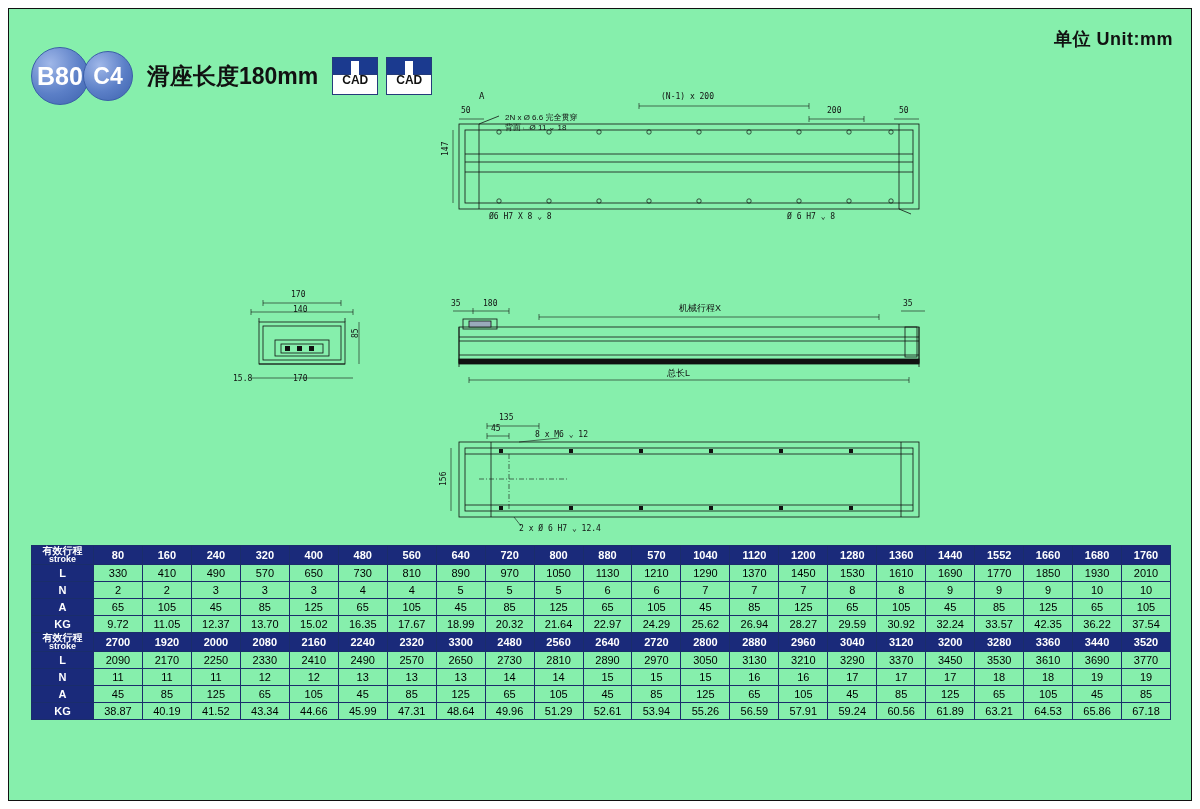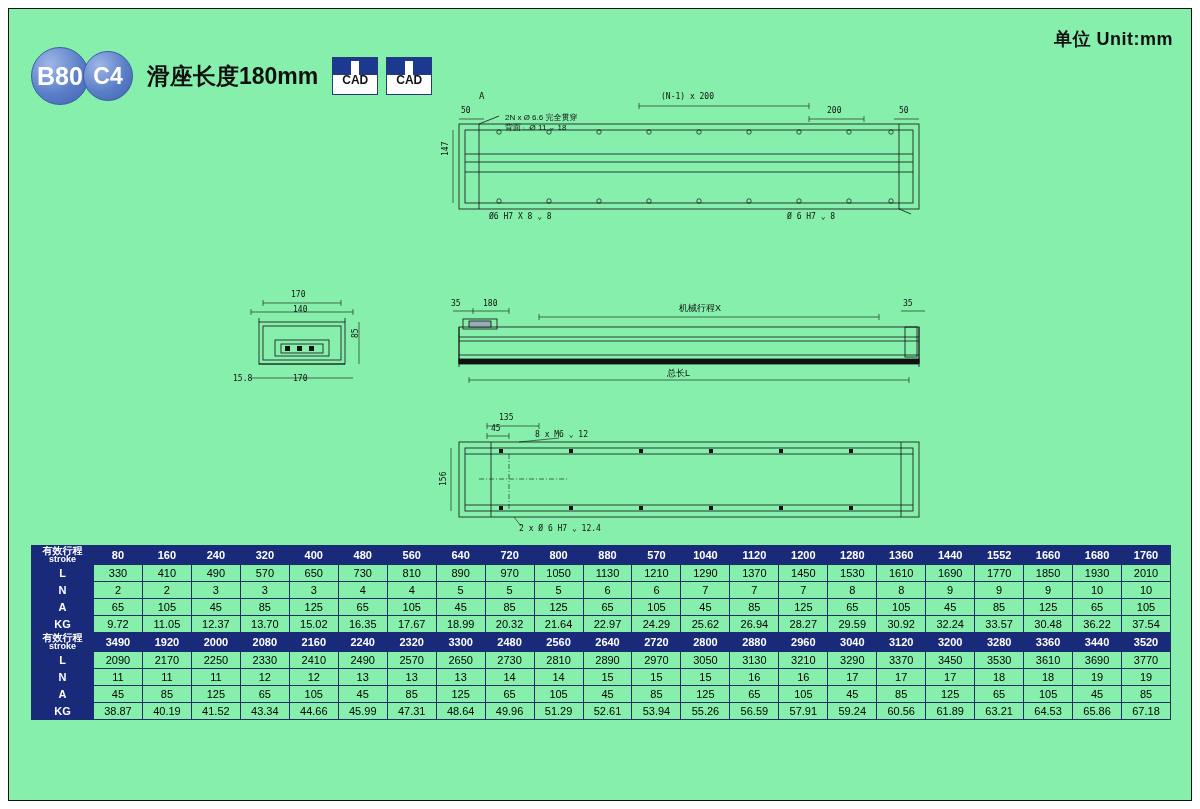--- a/index.html
+++ b/index.html
@@ -396,27 +396,27 @@
             <td>21.64</td>
             <td>22.97</td>
             <td>24.29</td>
             <td>25.62</td>
             <td>26.94</td>
             <td>28.27</td>
             <td>29.59</td>
             <td>30.92</td>
             <td>32.24</td>
             <td>33.57</td>
-            <td>30.48</td>
+            <td>42.35</td>
             <td>36.22</td>
             <td>37.54</td>
           </tr>
           <tr>
             <td class="rowlab stroke-lab">有效行程<small>stroke</small></td>
-            <td class="hdr">3490</td>
+            <td class="hdr">2700</td>
             <td class="hdr">1920</td>
             <td class="hdr">2000</td>
             <td class="hdr">2080</td>
             <td class="hdr">2160</td>
             <td class="hdr">2240</td>
             <td class="hdr">2320</td>
             <td class="hdr">3300</td>
             <td class="hdr">2480</td>
             <td class="hdr">2560</td>
             <td class="hdr">2640</td>

